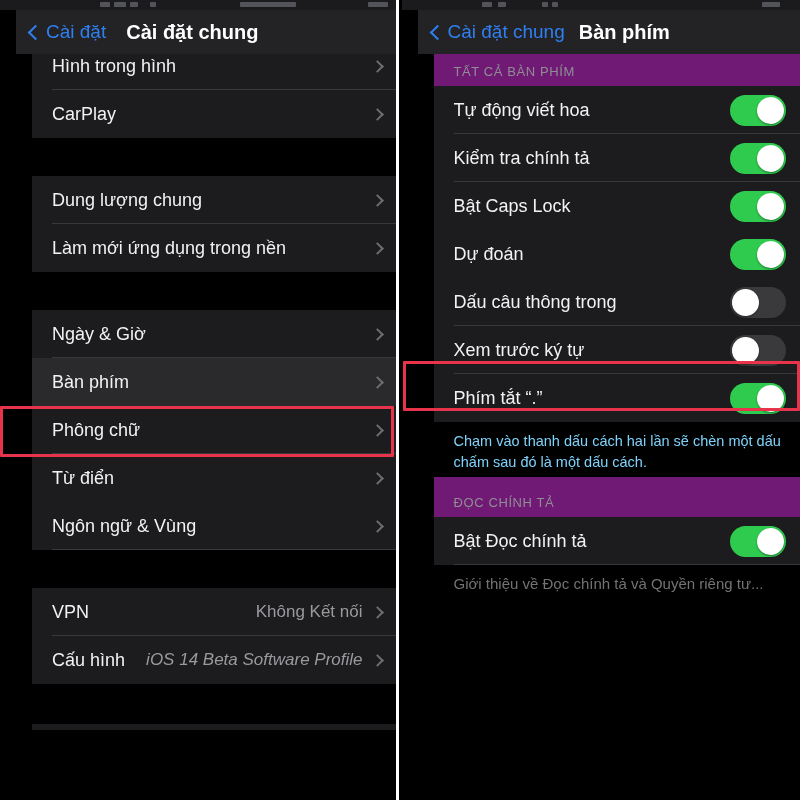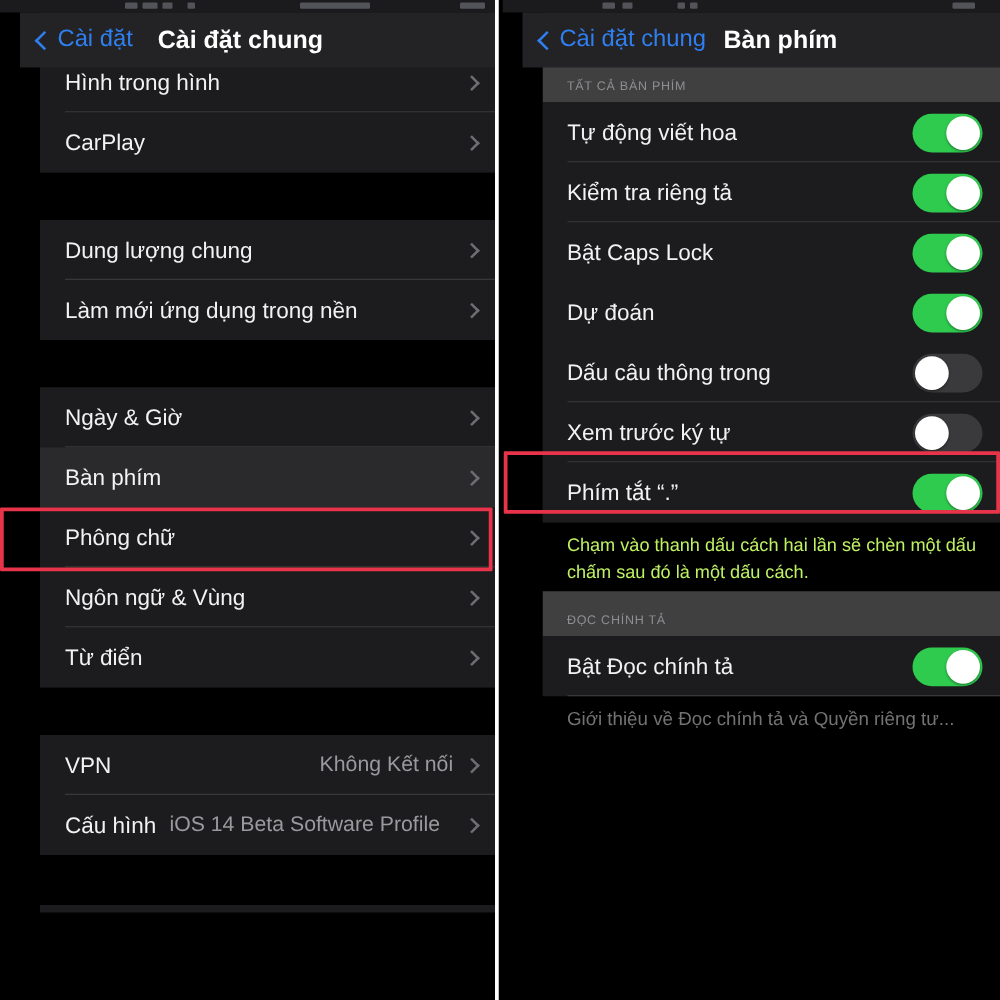--- a/index.html
+++ b/index.html
@@ -162,29 +162,29 @@
     width: 27px;
     height: 27px;
     border-radius: 50%;
     background: #ffffff;
     box-shadow: 0 1px 2px rgba(0,0,0,.4);
   }
   .toggle.on .knob { left: 27px; }
 
   
   .section-header {
-    background: #404040;
+    background: #701a75;
     color: #8e8e93;
-    font-size: 10px;
+    font-size: 13px;
     letter-spacing: .6px;
     padding: 22px 0 7px 20px;
   }
   .section-footer {
     background: #000;
-    color: #bef264;
+    color: #7dd3fc;
     font-size: 14.5px;
     line-height: 1.45;
     padding: 9px 18px 4px 20px;
   }
   .footer-link {
     background: #000;
     color: #737373;
     font-size: 15px;
     padding: 10px 18px 0 20px;
   }
@@ -273,43 +273,43 @@
         </div>
         <div class="row" style="background:#2a2a2c;">
           <span class="row-label">Bàn phím</span>
           <span class="chev"></span>
         </div>
         <div class="row">
           <span class="row-label">Phông chữ</span>
           <span class="chev"></span>
           <span class="sep"></span>
         </div>
-        <div class="row">
-          <span class="row-label">Ngôn ngữ &amp; Vùng</span>
-          <span class="chev"></span>
-          <span class="sep"></span>
-        </div>
         <div class="row last">
           <span class="row-label">Từ điển</span>
           <span class="chev"></span>
         </div>
+        <div class="row">
+          <span class="row-label">Ngôn ngữ &amp; Vùng</span>
+          <span class="chev"></span>
+          <span class="sep"></span>
+        </div>
       </div>
 
       <div class="gap" style="height:38px;"></div>
 
       <div class="group">
         <div class="row">
           <span class="row-label">VPN</span>
           <span class="row-value">Không Kết nối</span>
           <span class="chev"></span>
           <span class="sep"></span>
         </div>
         <div class="row last">
           <span class="row-label" style="flex:0 0 auto;">Cấu hình</span>
-          <span class="row-value" style="flex:1 1 auto;text-align:center;">iOS 14 Beta Software Profile</span>
+          <span class="row-value" style="flex:1 1 auto;text-align:right;font-style:italic;">iOS 14 Beta Software Profile</span>
           <span class="chev"></span>
         </div>
       </div>
 
       <div class="gap" style="height:40px;"></div>
       <div class="group" style="height:6px;"></div>
     </div>
 
     <div class="nav-header">
       <span class="nav-back">
@@ -347,21 +347,21 @@
         <div class="row">
           <span class="row-label">Tự động viết hoa</span>
           <span class="toggle on">
               <span class="knob"></span>
             </span>
           <span class="sep"></span>
         </div>
 
 
         <div class="row">
-          <span class="row-label">Kiểm tra riêng tả</span>
+          <span class="row-label">Kiểm tra chính tả</span>
           <span class="toggle on">
               <span class="knob"></span>
             </span>
           <span class="sep"></span>
         </div>
 
         <div class="row">
           <span class="row-label">Bật Caps Lock</span>
           <span class="toggle on">
               <span class="knob"></span>

